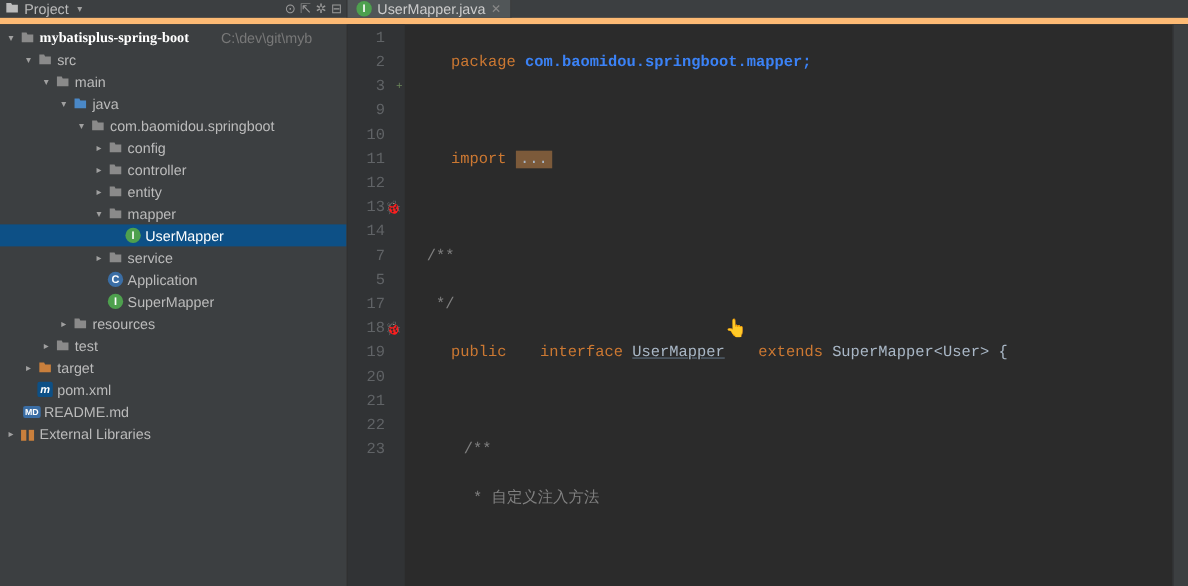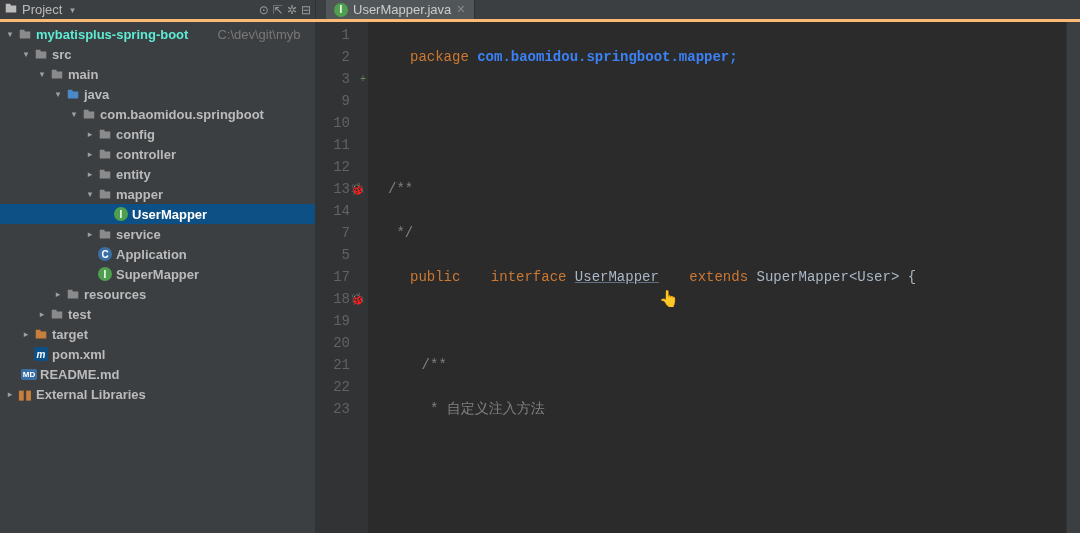--- a/index.html
+++ b/index.html
@@ -11,22 +11,21 @@
       width: 1080px;
       height: 533px;
       overflow: hidden;
       display: flex;
       flex-direction: column;
     }
     .top-bar {
       height: 22px;
       display: flex;
       background: #3c3f41;
-      border-bottom: 3px solid #fdba74;
-      gap: 10px;
+      border-bottom: 6px solid #fdba74;
     }
     .project-header {
       width: 316px;
       display: flex;
       align-items: center;
       padding: 0 4px;
       background: #3c3f41;
       border-right: 1px solid #323232;
     }
     .project-header .title {
@@ -84,23 +83,23 @@
     .arrow {
       width: 12px;
       text-align: center;
       color: #a0a0a0;
       font-size: 9px;
     }
     .tree-icon { width: 18px; display: inline-flex; align-items: center; justify-content: center; }
     .folder-icon { color: #8a8a8a; }
     .folder-icon.blue { color: #4a88c7; }
     .folder-icon.orange { color: #c97f3c; }
-    .tree-label { padding-left: 2px; color: #bbbbbb; font-weight: bold; }
+    .tree-label { padding-left: 2px; color: #bbbbbb; }
     .tree-row.selected .tree-label { color: #ffffff; }
-    .tree-row.bold .tree-label { font-weight: bold; color: #5eead4; }
+    .tree-row.bold .tree-label { font-weight: bold; color: #ffffff; font-family: Liberation Serif, serif; }
     .tree-path { color: #787878; padding-left: 6px; margin-left: 23px; }
     .maven-m {
       background: #0d5086;
       color: #fff;
       font-weight: bold;
       font-style: italic;
       width: 14px;
       height: 14px;
       font-size: 10px;
       display: inline-flex;
@@ -412,20 +411,21 @@
       <div class="ln">21</div>
       <div class="ln">22</div>
       <div class="ln">23</div>
       <span class="plus-fold" style="top:47px">+</span>
       <span class="bug" style="top:157px">🐞</span>
       <span class="bug" style="top:267px">🐞</span>
     </div>
     <div class="code">
 <div class="ln"><span class="kw">package</span><span class="pkg"> com.baomidou.springboot.mapper;</span></div>
 <div class="ln"></div>
+<div class="ln"><span class="kw">import</span> <span class="collapse-box">...</span></div>
 <div class="ln"></div>
 <div class="ln cmt">/**</div>
 <div class="ln cmt"> */</div>
 <div class="ln"><span class="kw">public</span><span class="kw"> interface </span><span class="id-u">UserMapper</span><span class="kw"> extends </span><span>SuperMapper&lt;</span><span>User</span><span>&gt; {</span></div>
 <div class="ln"></div>
 <div class="ln cmt">    <span>/**</span></div>
 <div class="ln cmt">    <span> * 自定义注入方法</span></div>
 <div class="ln cmt">    </div>
 
 

